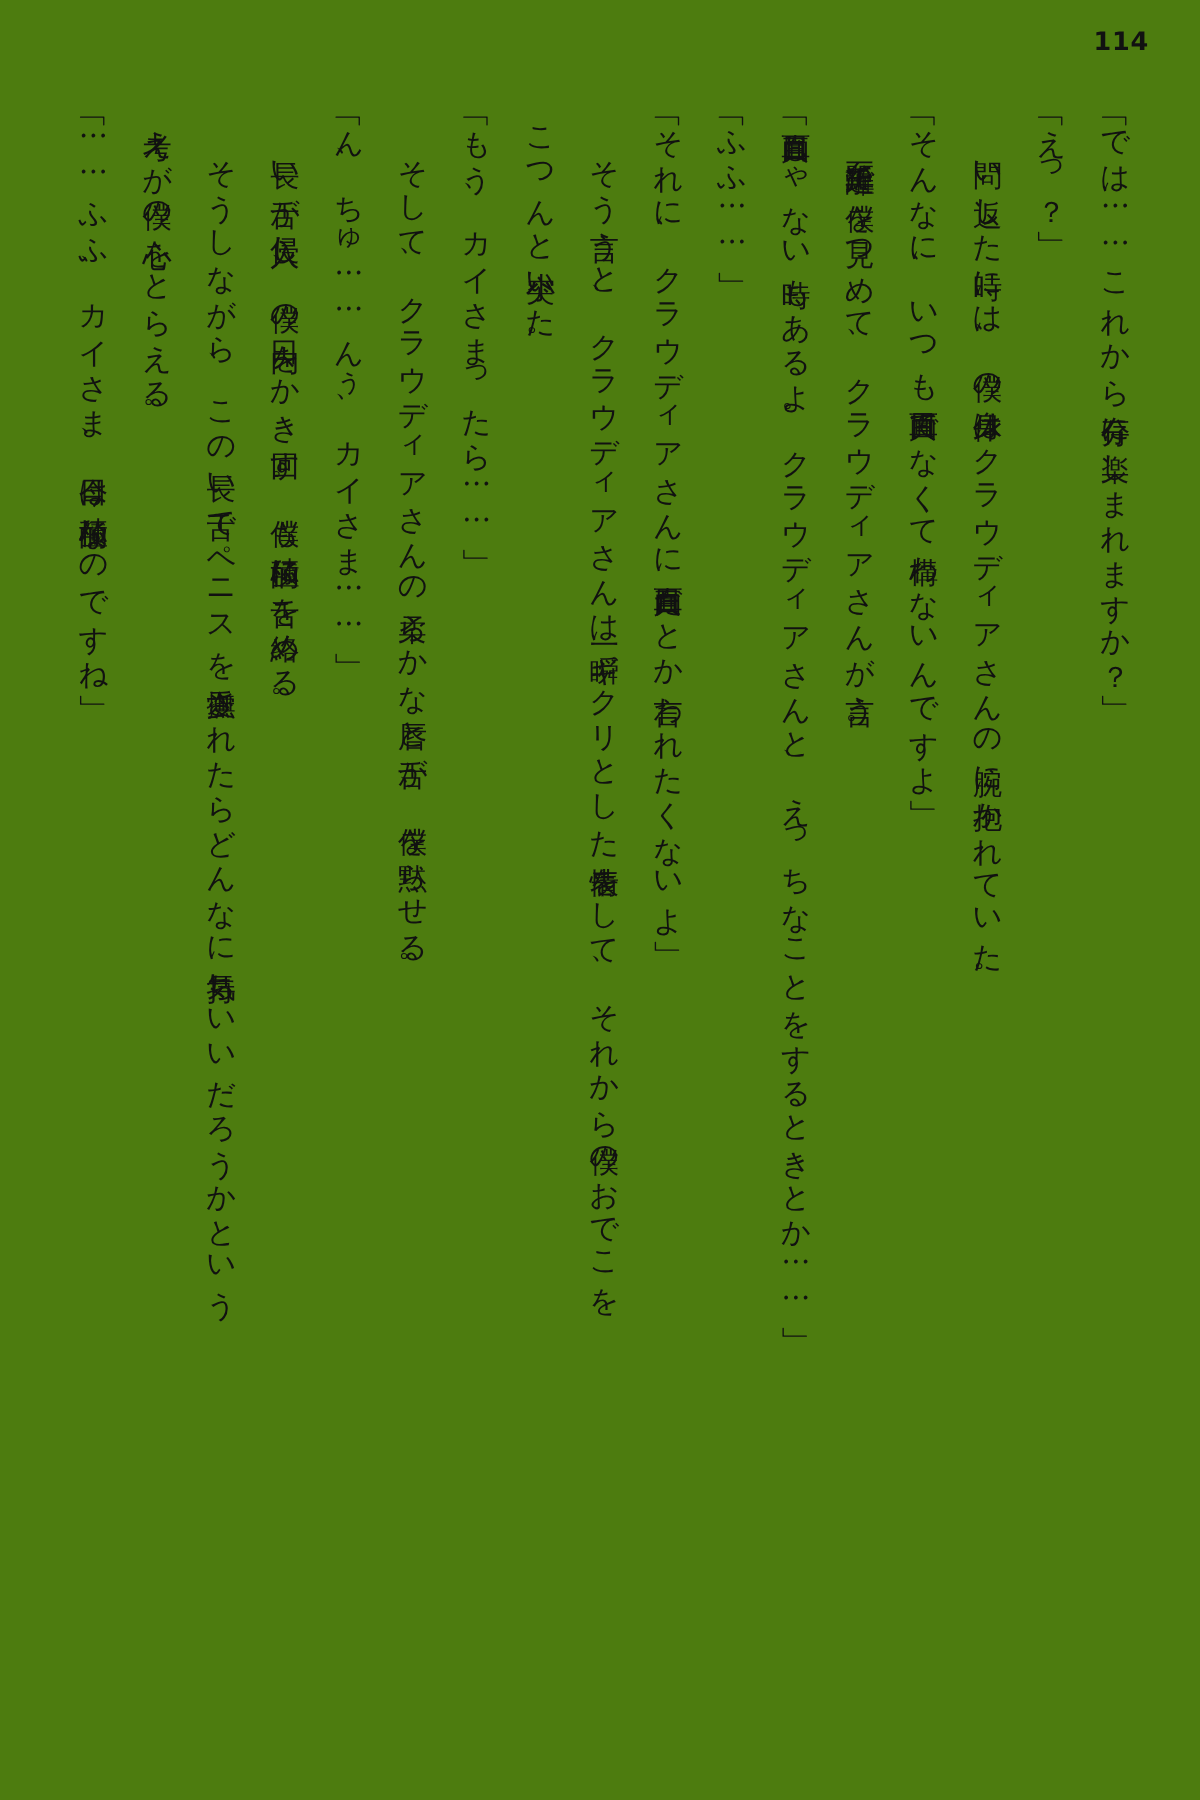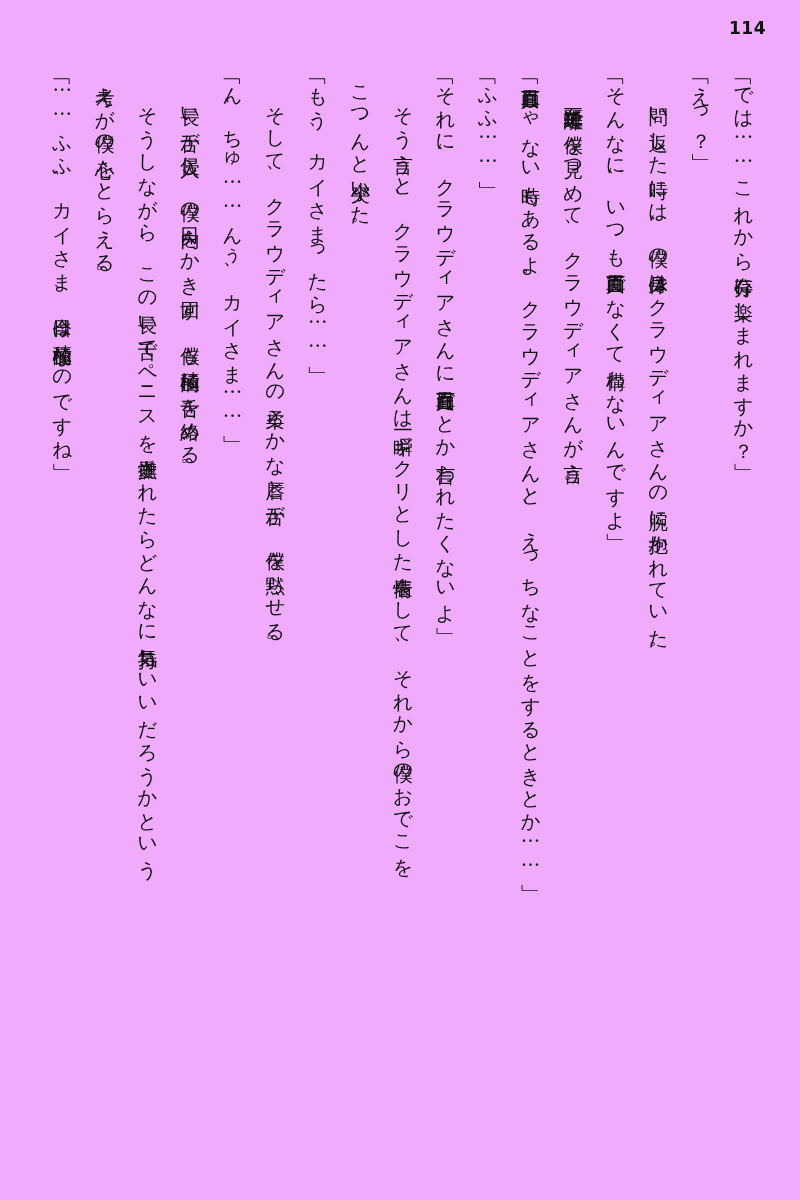--- a/index.html
+++ b/index.html
@@ -11,21 +11,21 @@
     width: 800px;
     height: 1200px;
     font-family: "DejaVu Serif", "Liberation Serif", serif;
     color: #111111;
     overflow: hidden;
   }
   .page {
     position: relative;
     width: 800px;
     height: 1200px;
-    background: #f0abfc;
+    background: #4d7c0f;
     box-sizing: border-box;
   }
   .page-number {
     position: absolute;
     top: 18px;
     right: 34px;
     font-size: 17px;
     font-weight: 700;
     letter-spacing: 0.5px;
     font-family: "DejaVu Sans", "Liberation Sans", sans-serif;

